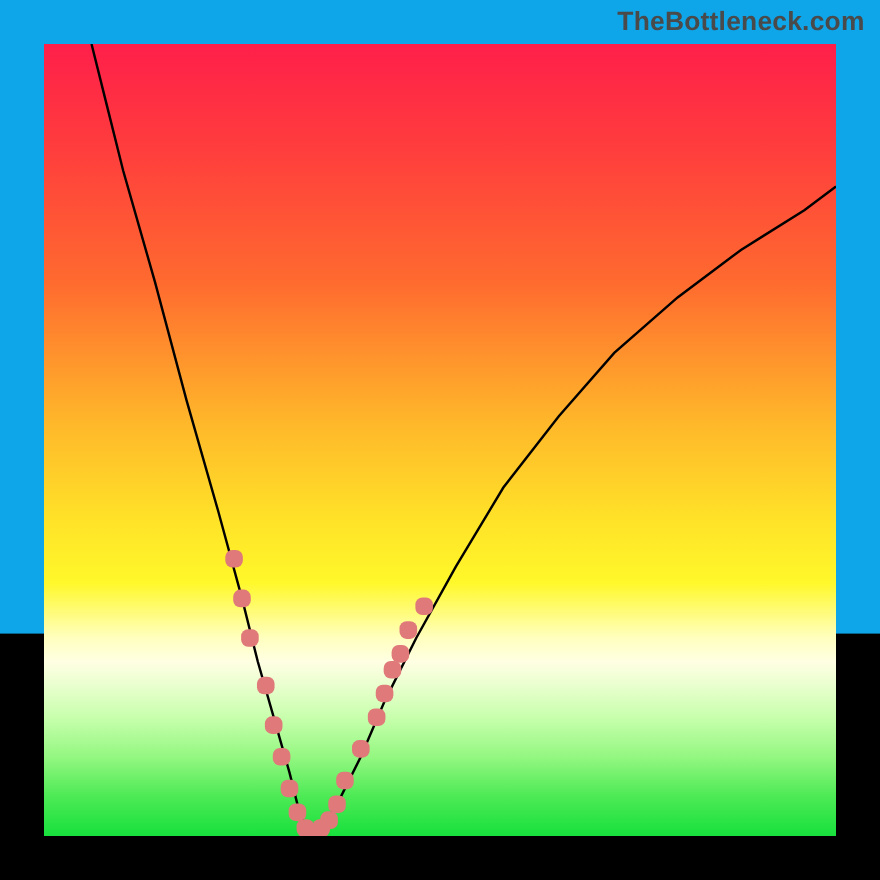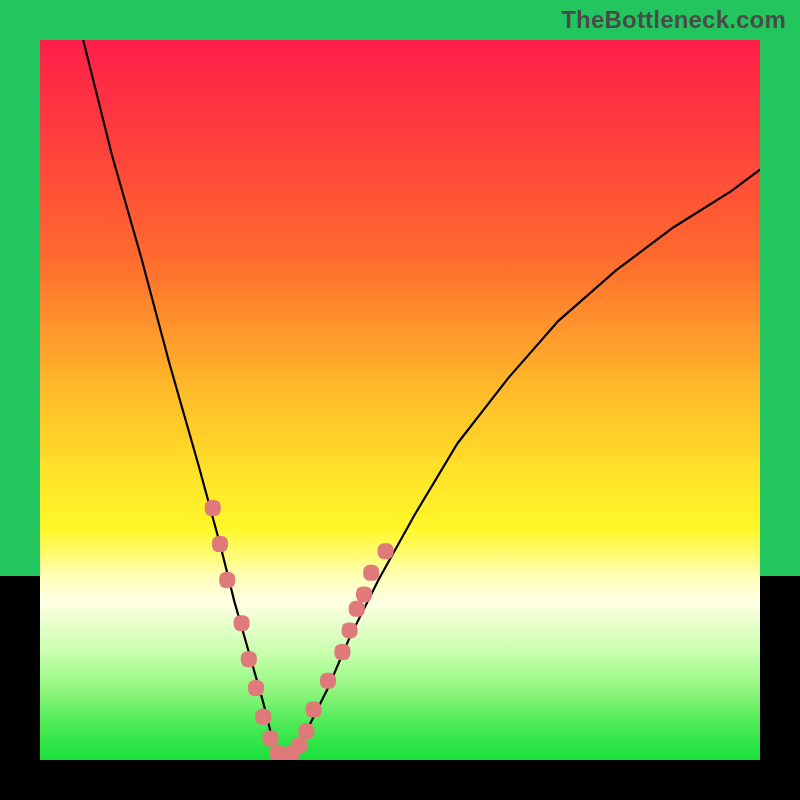--- a/index.html
+++ b/index.html
@@ -8,21 +8,21 @@
     width: 800px;
     height: 800px;
     background: #000;
     font-family: Arial, Helvetica, sans-serif;
     overflow: hidden;
   }
   .frame {
     position: relative;
     width: 800px;
     height: 576px;
-    background: #22c55e;
+    background: #0ea5e9;
   }
   .attribution {
     position: absolute;
     top: 6px;
     right: 14px;
     color: #4a4a4a;
     font-size: 24px;
     font-weight: 600;
     letter-spacing: 0.2px;
   }

